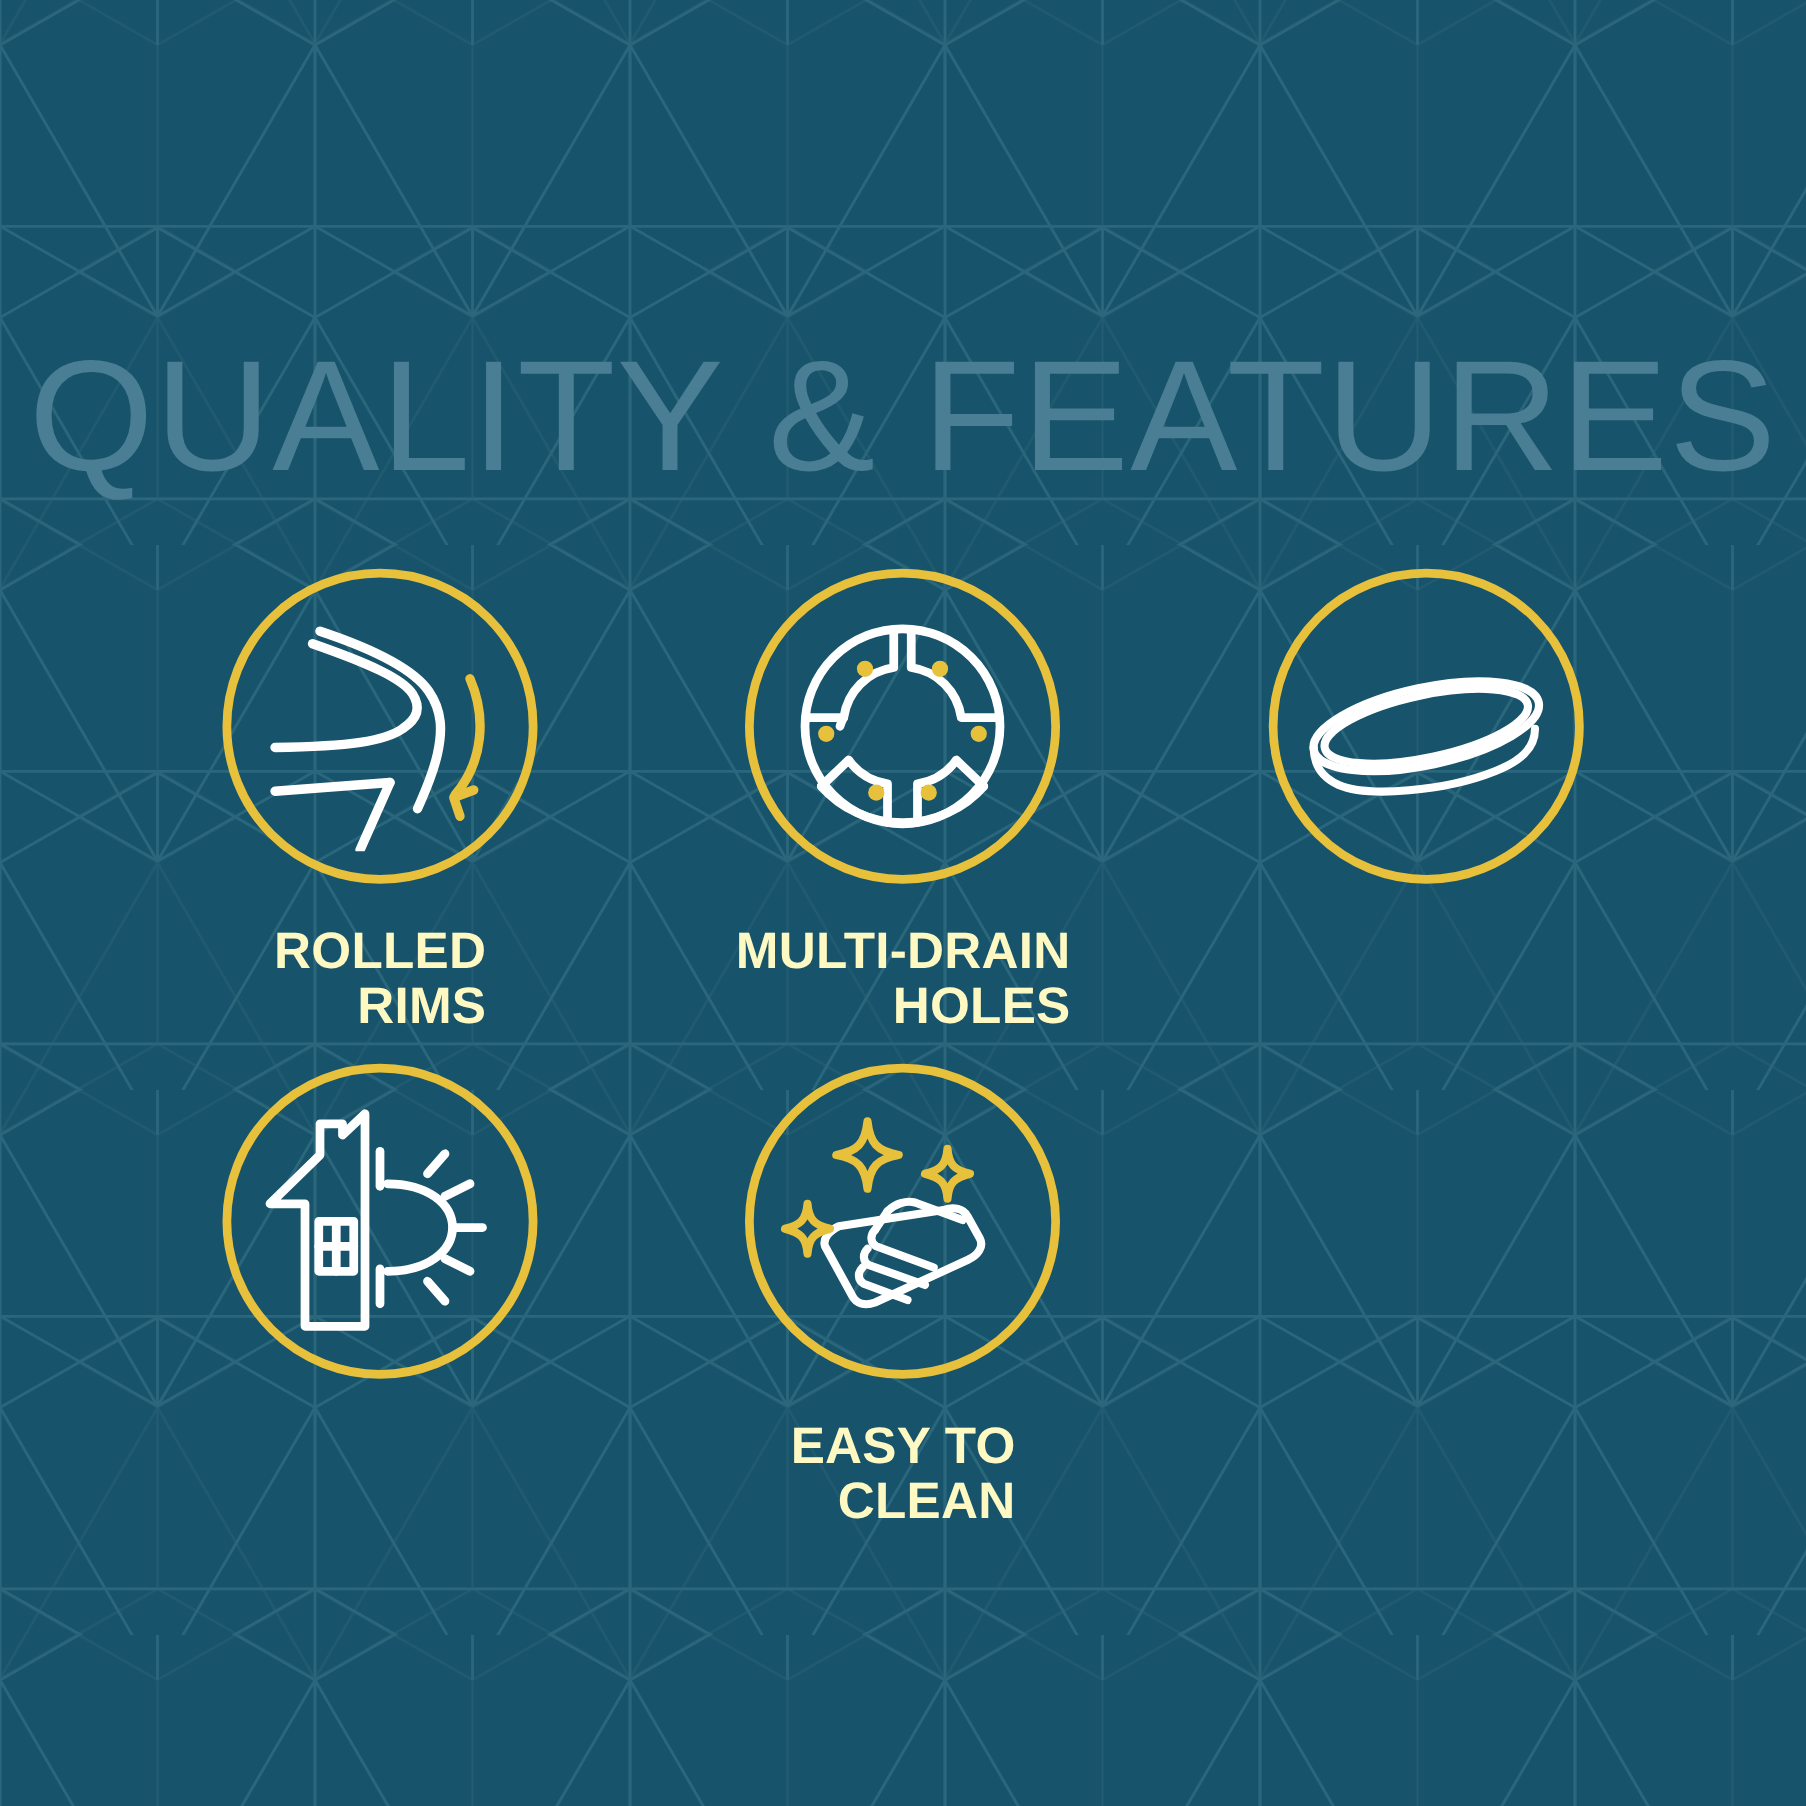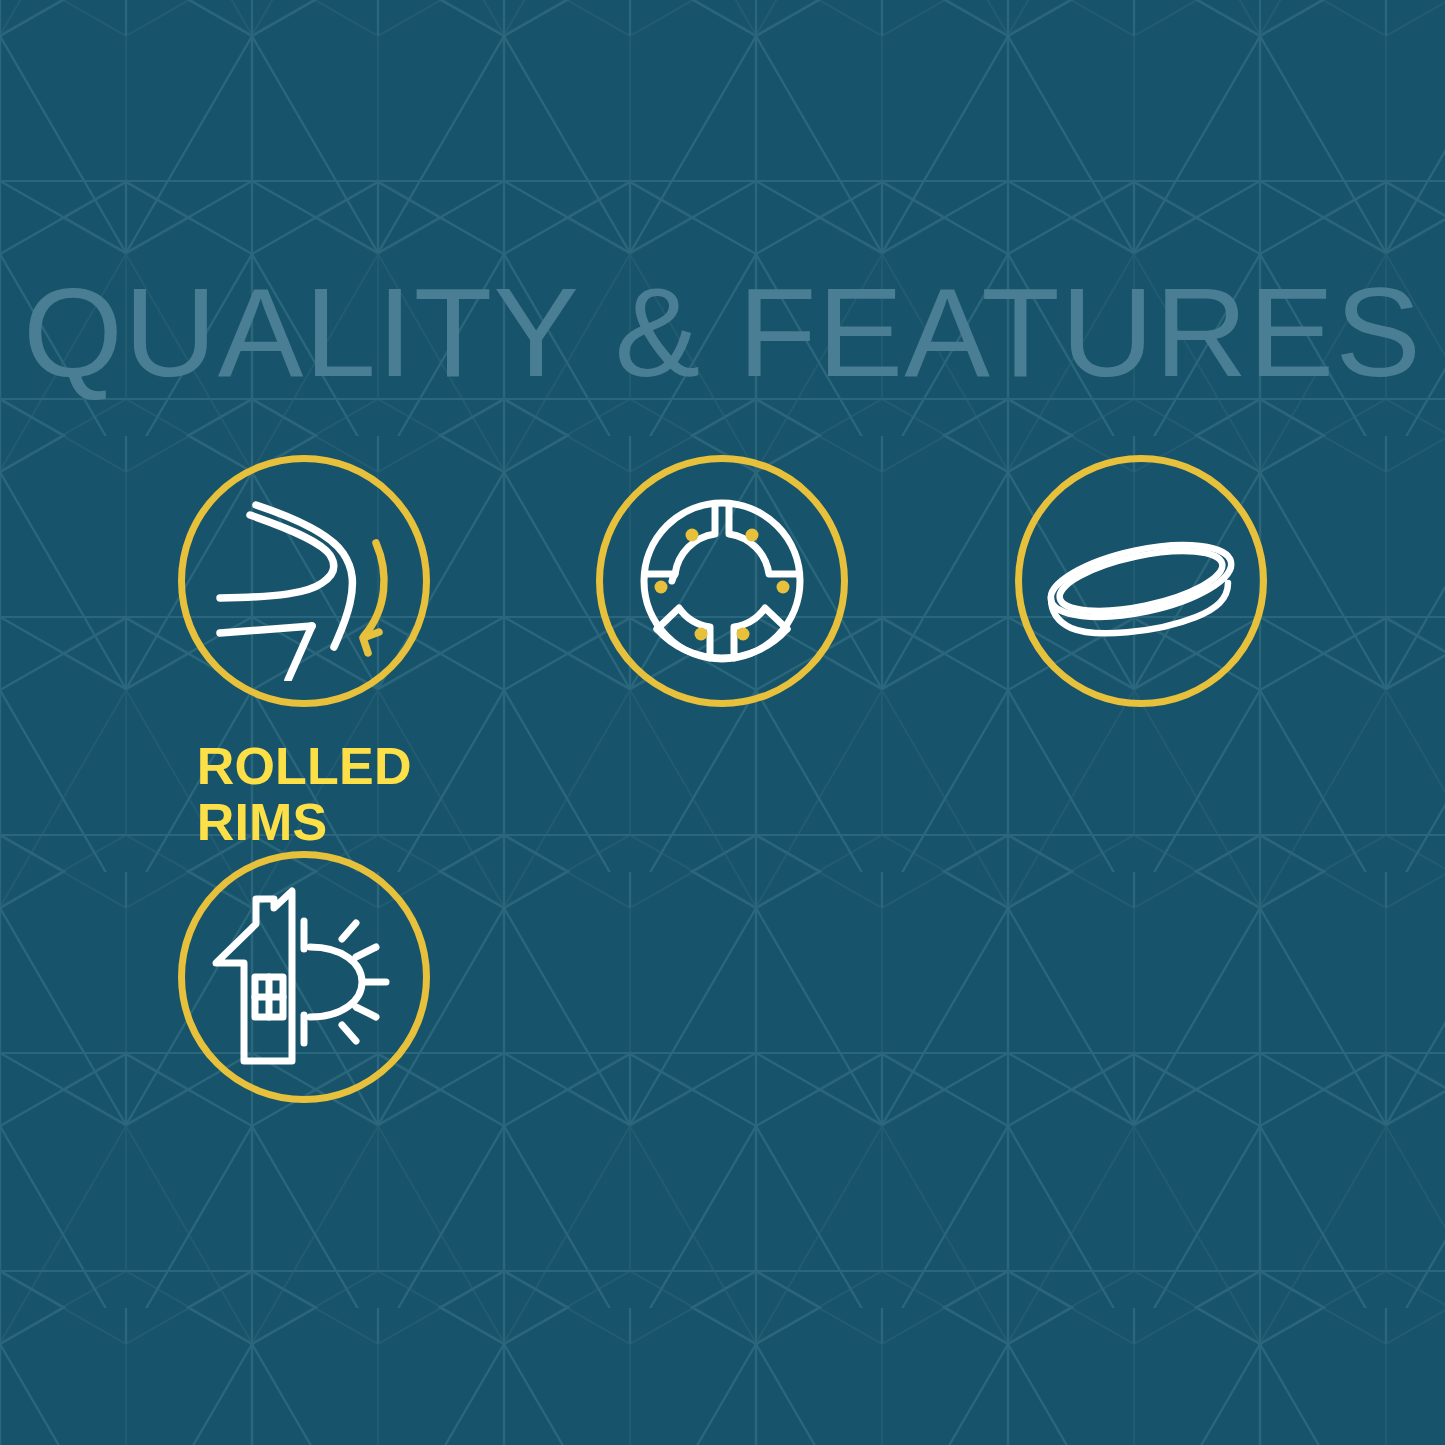--- a/index.html
+++ b/index.html
@@ -74,23 +74,23 @@
     border: 7px solid #e7c03c;
     display: flex;
     align-items: center;
     justify-content: center;
     flex: 0 0 auto;
   }
   .badge svg { display: block; }
 
   .feature-label {
     margin-top: 32px;
-    text-align: left;
-    color: #fde047;
-    font-size: 52px;
+    text-align: right;
+    color: #fef9c3;
+    font-size: 41px;
     line-height: 1.07;
     font-weight: 700;
     letter-spacing: 0.2px;
     white-space: pre-line;
     font-family: "Liberation Sans", "DejaVu Sans", sans-serif;
   }
 </style>
 </head>
 <body>
 
@@ -179,20 +179,22 @@
           <g fill="#e7c03c">
             <circle cx="70" cy="54" r="6.5"></circle>
             <circle cx="130" cy="54" r="6.5"></circle>
             <circle cx="39" cy="106" r="6.5"></circle>
             <circle cx="161" cy="106" r="6.5"></circle>
             <circle cx="79" cy="153" r="6.5"></circle>
             <circle cx="121" cy="153" r="6.5"></circle>
           </g>
         </svg>
       </div>
+      <div class="feature-label">MULTI-DRAIN
+HOLES</div>
     </div>
 
     <div class="feature">
       <div class="badge">
         <svg width="210" height="200" viewBox="0 0 210 200">
           <g fill="none" stroke="#ffffff" stroke-width="6.5" stroke-linecap="round" stroke-linejoin="round">
 
             <ellipse cx="105" cy="100" rx="92" ry="31" transform="rotate(-12 105 100)"></ellipse>
 
             <ellipse cx="105" cy="100" rx="83" ry="25" transform="rotate(-12 105 100)"></ellipse>
@@ -225,15 +227,42 @@
             <path d="M138 62 L152 46"></path>
             <path d="M152 80 L172 70"></path>
             <path d="M159 105 L182 105"></path>
             <path d="M152 130 L172 140"></path>
             <path d="M138 148 L152 164"></path>
           </g>
         </svg>
       </div>
     </div>
 
+    <div class="feature">
+      <div class="badge">
+        <svg width="200" height="200" viewBox="0 0 200 200">
+
+          <g fill="none" stroke="#ffffff" stroke-width="6.5" stroke-linecap="round" stroke-linejoin="round">
+
+            <path d="M49 104 C41 108 36 114 38 120 L60 160 C63 166 70 168 78 165 L152 131 C161 127 165 120 162 114 L152 96 C149 90 141 88 133 91 Z"></path>
+
+            <path d="M88 92 C94 86 103 83 110 85 L148 99"></path>
+
+            <path d="M78 107 C74 111 74 117 79 120 L125 137"></path>
+            <path d="M72 122 C68 126 68 132 73 135 L118 151"></path>
+            <path d="M68 137 C64 141 64 147 69 150 L104 163"></path>
+
+            <path d="M88 92 L78 107"></path>
+          </g>
+
+          <g fill="none" stroke="#e7c03c" stroke-width="6.5" stroke-linejoin="round">
+            <path d="M72 20 C74 38 80 44 97 47 C80 50 74 56 72 74 C70 56 64 50 47 47 C64 44 70 38 72 20 Z"></path>
+            <path d="M136 42 C137 55 142 59 154 62 C142 65 137 69 136 82 C135 69 130 65 118 62 C130 59 135 55 136 42 Z"></path>
+            <path d="M24 86 C25 99 30 103 42 106 C30 109 25 113 24 126 C23 113 18 109 6 106 C18 103 23 99 24 86 Z"></path>
+          </g>
+        </svg>
+      </div>
+      <div class="feature-label">EASY TO
+CLEAN</div>
+    </div>
 
   </div>
 </div>
 
 </body></html>

